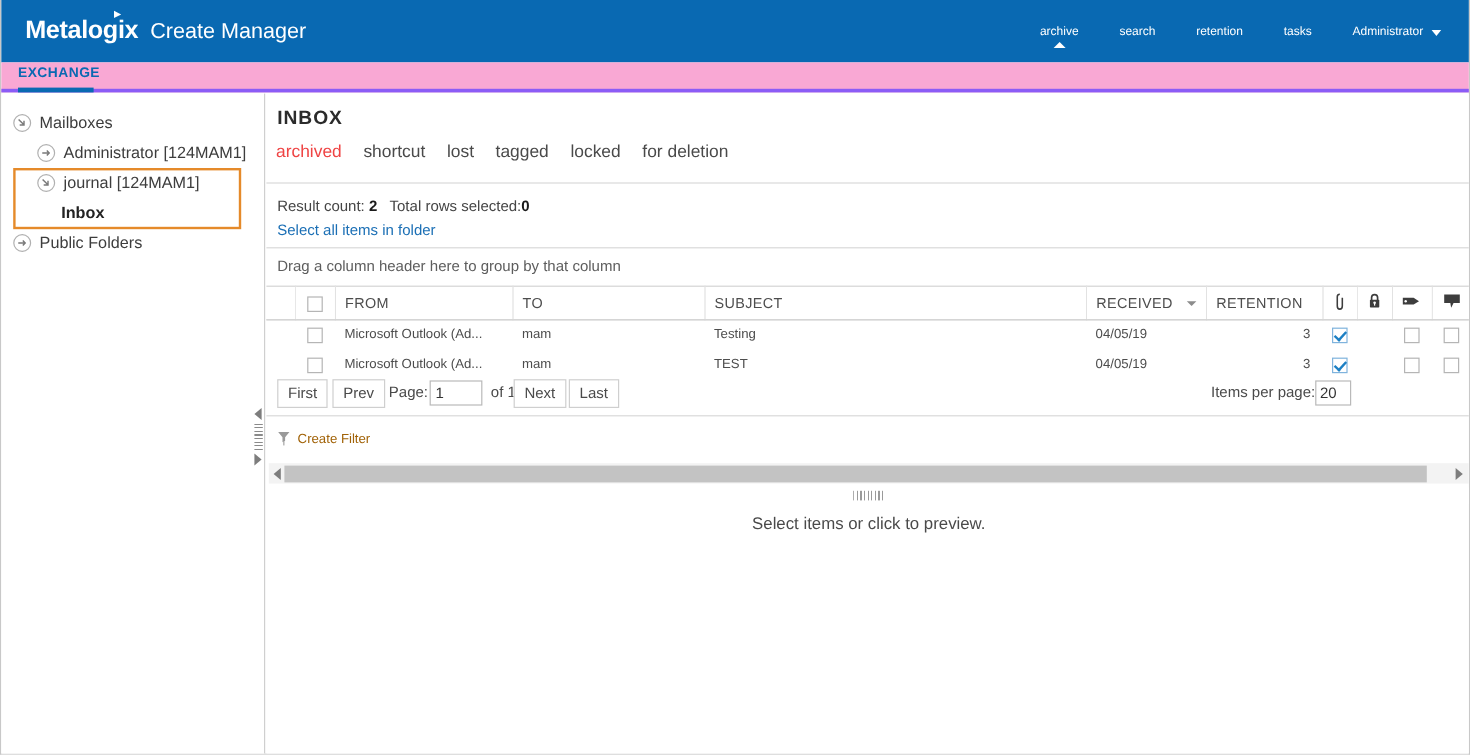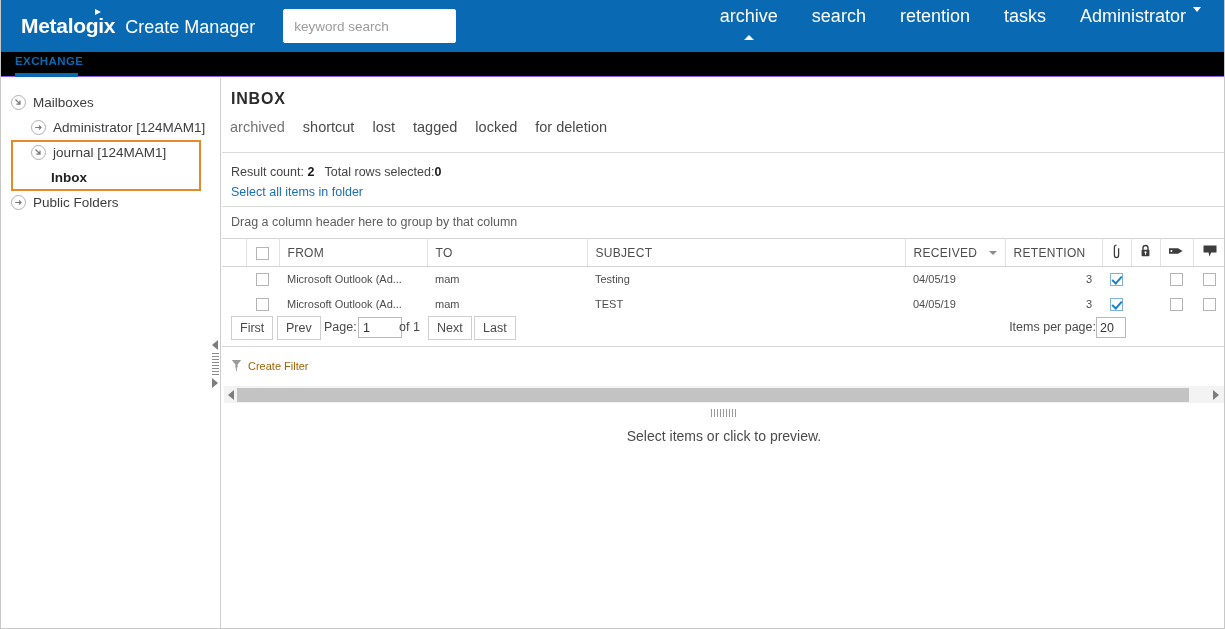--- a/index.html
+++ b/index.html
@@ -53,23 +53,23 @@
     outline: none;
   }
   .search-input::placeholder { color: #9b9b9b; }
 
   .topnav {
     position: absolute; right: 8px; top: 0; height: 52px;
     display: flex; align-items: center;
   }
   .navitem {
     position: relative;
-    color: #ffffff; font-size: 18px;
+    color: #ffffff; font-size: 10px;
     padding: 0 17px; height: 40px;
-    display: flex; align-items: flex-start;
+    display: flex; align-items: center;
     cursor: pointer; white-space: nowrap;
   }
   .navitem.active::after {
     content: "";
     position: absolute; left: 50%; bottom: 6px;
     margin-left: -5px;
     width: 0; height: 0;
     border-bottom: 5px solid #ffffff;
     border-left: 5px solid transparent;
     border-right: 5px solid transparent;
@@ -79,22 +79,22 @@
     width: 0; height: 0;
     border-top: 5px solid #ffffff;
     border-left: 4.5px solid transparent;
     border-right: 4.5px solid transparent;
     position: relative; top: 1px;
   }
 
   
   .subbar {
     position: absolute; left: 0; top: 52px; width: 1225px; height: 25px;
-    background: #000000;
-    border-bottom: 1px solid #8b5cf6;
+    background: #f9a8d4;
+    border-bottom: 3px solid #8b5cf6;
   }
   .subtab {
     position: absolute; left: 14px; top: 3px;
     font-size: 11.5px; font-weight: bold; letter-spacing: 0.4px;
     color: #0969b2; cursor: pointer;
   }
   .subtab-underline {
     position: absolute; left: 14px; top: 21px;
     width: 63px; height: 4px; background: #0969b2;
   }
@@ -196,21 +196,21 @@
     color: #2b2b2b;
   }
   .tabs {
     position: absolute; left: 8px; top: 41px;
     display: flex; align-items: center;
   }
   .tab {
     font-size: 14.5px; color: #4a4a4a;
     margin-right: 18px; cursor: pointer;
   }
-  .tab.active { color: #737373; }
+  .tab.active { color: #ef4444; }
   .hr1 {
     position: absolute; left: 0; top: 74px; width: 1004px;
     height: 1px; background: #d9d9d9;
   }
   .resultline {
     position: absolute; left: 9px; top: 87px;
     font-size: 12.5px; color: #454545;
   }
   .resultline b { color: #1a1a1a; }
   .selectall {
@@ -375,23 +375,20 @@
 
 <div id="app">
 
   <div class="topbar">
     <div class="brand">
       <div class="brand-logo">
         <span>Metalogix</span>
         <span class="tri"></span>
       </div>
       <div class="brand-app">Create Manager</div>
-    </div>
-    <div class="search-wrap">
-      <input class="search-input" type="text" placeholder="keyword search" style="">
     </div>
     <div class="topnav">
       <div class="navitem active">
         <span>archive</span>
       </div>
       <div class="navitem">
         <span>search</span>
       </div>
       <div class="navitem">
         <span>retention</span>
@@ -609,21 +606,21 @@
           </tr>
         </tbody>
       </table>
     </div>
 
     <div class="pager">
       <button class="pgbtn" style="left:9px">First</button>
       <button class="pgbtn" style="left:55px">Prev</button>
       <span class="pglbl" style="left:102px">Page:</span>
       <input class="pginput" style="left: 136px;" type="text" value="1">
-      <span class="pglbl" style="left:177px">of 1</span>
+      <span class="pglbl" style="left:187px">of 1</span>
       <button class="pgbtn" style="left:206px">Next</button>
       <button class="pgbtn" style="left:252px">Last</button>
       <span class="ipp-lbl">Items per page:</span>
       <input class="ipp-input" type="text" value="20" style="">
     </div>
 
     <div class="hr3"></div>
 
     <div class="createfilter">
       <svg class="funnel" width="11" height="13" viewBox="0 0 11 13">

